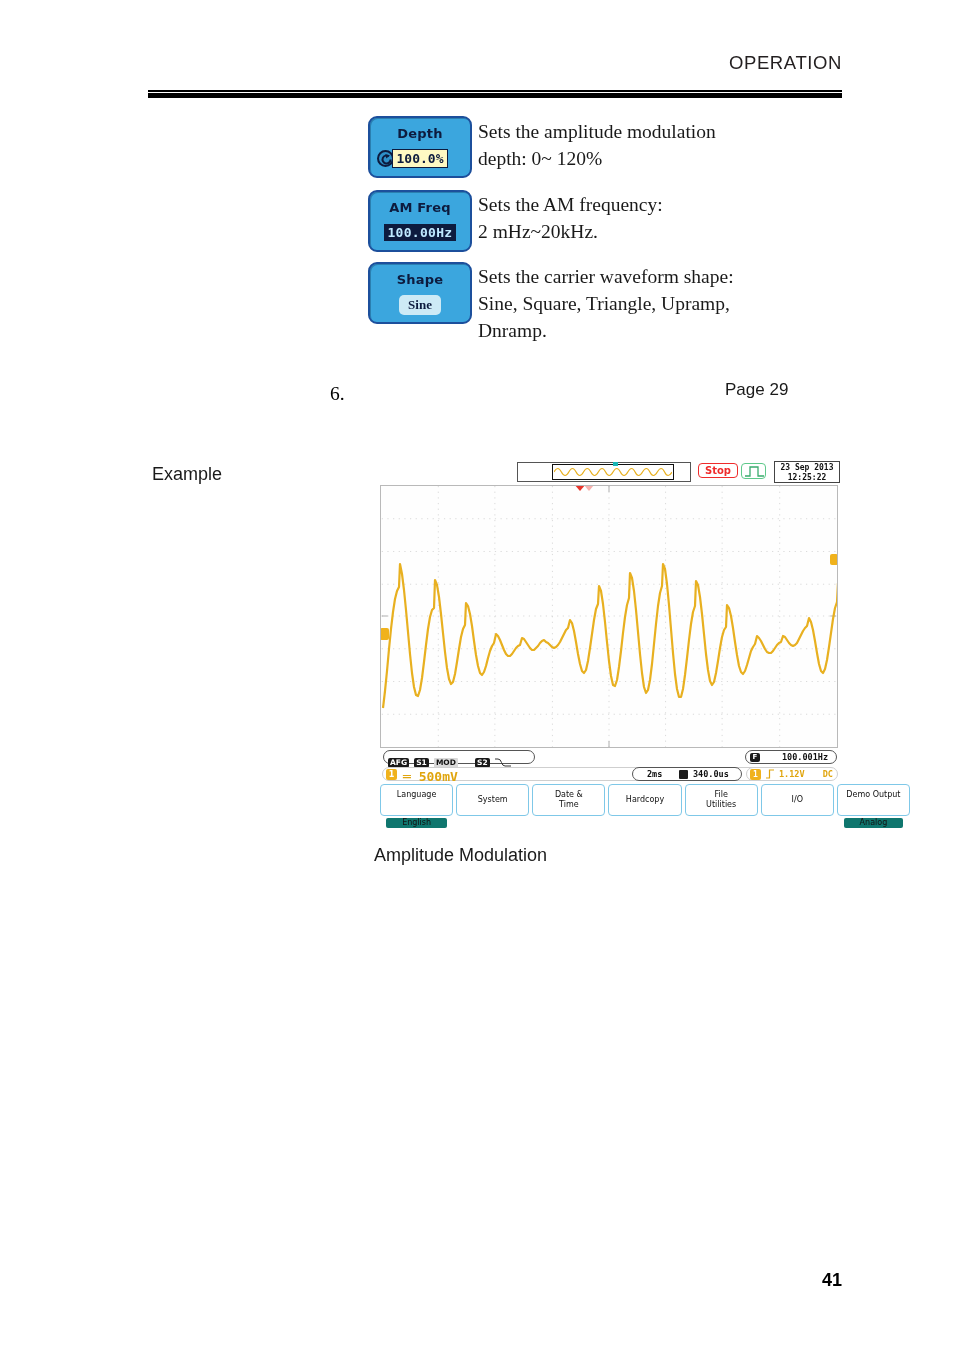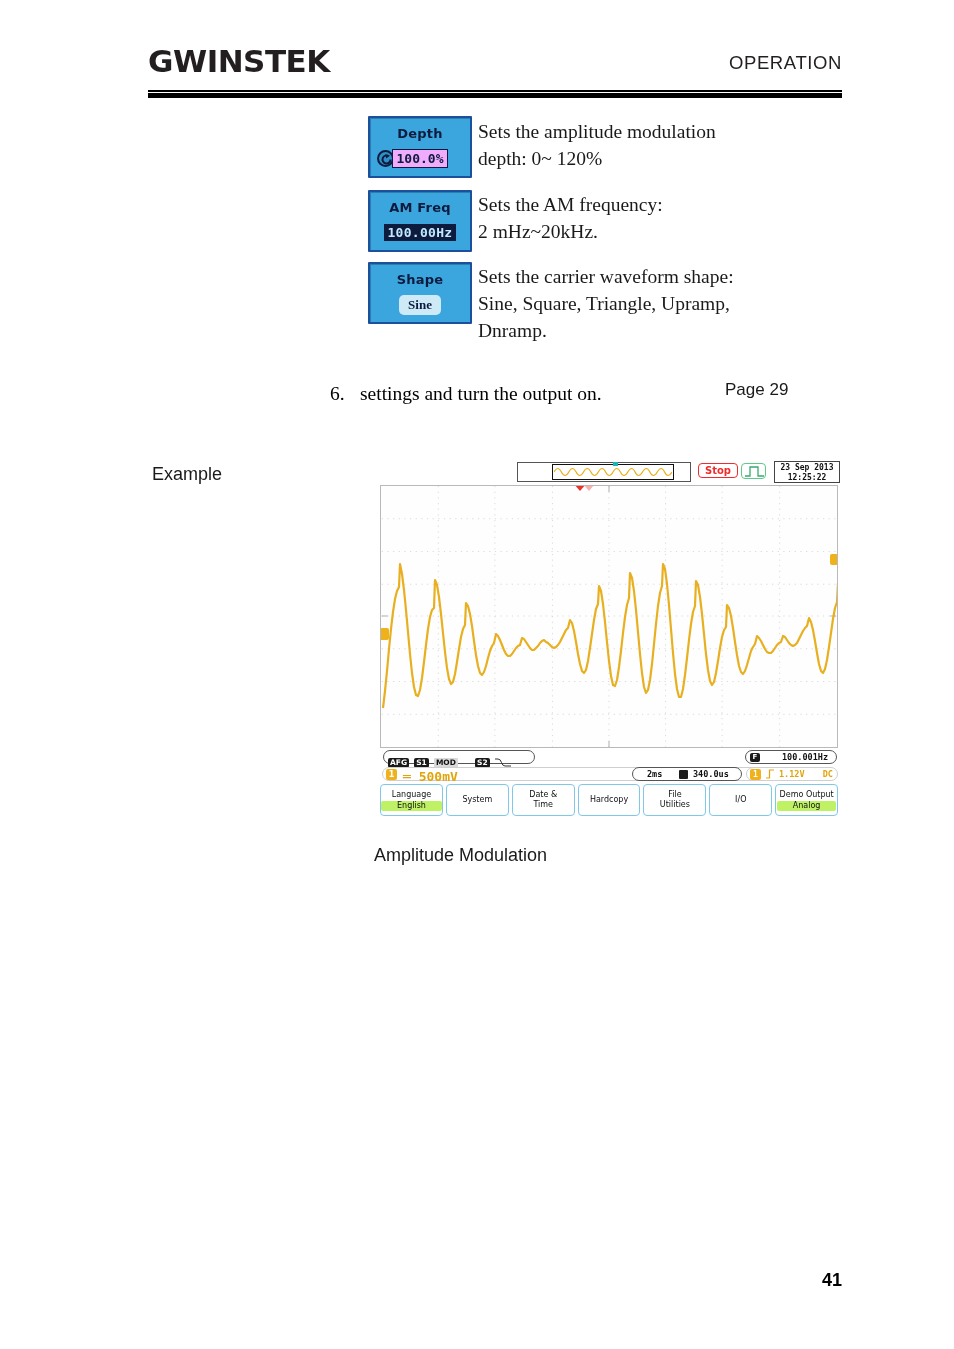--- a/index.html
+++ b/index.html
@@ -38,21 +38,21 @@
   .header-rule .thin{
     position:absolute; left:0; top:-3px; width:100%; height:1.5px; background:#000;
   }
 
   
   .param-row{ position:absolute; left:368px; }
   .softkey{
     width:104px; height:62px;
     background:#3ba6de;
     border:2px solid #1c4f9c;
-    border-radius:1px;
+    border-radius:9px;
     box-shadow: 1px 1px 0 #2a7fb0 inset;
     position:relative;
     font-family:"DejaVu Sans", sans-serif;
   }
   .softkey .sk-title{
     position:absolute; left:0; right:0; top:8px;
     text-align:center;
     font-size:13px; font-weight:bold; color:#0d1b3e;
     letter-spacing:0.2px;
   }
@@ -63,21 +63,21 @@
   .sk-value .val-inv{
     display:inline-block;
     background:#0d1b3e; color:#bfe9ff;
     font-size:13px; font-weight:bold;
     padding:1px 3px;
     letter-spacing:0.3px;
     font-family:"DejaVu Sans Mono", monospace;
   }
   .sk-value .val-white{
     display:inline-block;
-    background:#f0abfc; color:#0d1b3e;
+    background:#fef9c3; color:#0d1b3e;
     font-size:13px; font-weight:bold;
     padding:1px 4px;
     border:1px solid #0d1b3e;
     font-family:"DejaVu Sans Mono", monospace;
   }
   .sk-value .val-pill{
     display:inline-block;
     background:#cdeaf6; color:#0d1b3e;
     font-size:13px; font-weight:bold;
     padding:2px 9px;
@@ -274,61 +274,58 @@
   .trig-box .t1{
     position:absolute; left:3px; top:1px;
     width:11px;height:11px;background:#f0b21c;color:#fff;
     font-size:8px;text-align:center;line-height:11px;border-radius:2px;
   }
   .trig-box .tedge{ position:absolute; left:19px; top:1px; }
   .trig-box .tlvl{ position:absolute; left:32px; top:0; }
   .trig-box .tcpl{ position:absolute; right:4px; top:0; }
 
   .scope-menu{
-    position:absolute; left:2px; top:324px; width:458px; height:32px;
+    position:absolute; left:2px; top:324px; width:530px; height:32px;
     display:flex; gap:3px;
   }
   .menu-btn{
     flex:1 1 0;
     border:1px solid #7fc8e8; border-radius:4px;
     background:#fff;
     text-align:center;
     font-family:"DejaVu Sans", sans-serif;
     font-size:8px; color:#111;
     line-height:10px;
     padding-top:5px;
     position:relative;
   }
   .menu-btn .mb-sub{
     display:inline-block;
-    background:#bef264;
+    background:#0f766e;
     padding:0 16px; border-radius:2px;
-    margin-top:1px;
+    margin-top:18px;
   }
   .menu-btn .mb-main{ display:block; }
 
   .scope-caption{
     position:absolute; left:374px; top:845px;
     font-family:"Liberation Sans", sans-serif;
     font-size:18px; color:#1a1a1a;
   }
 
   .page-number{
     position:absolute; right:112px; bottom:58px;
     font-family:"Liberation Sans", sans-serif;
     font-size:18px; font-weight:bold; color:#000;
   }
 </style>
 </head>
 <body>
 
 <div class="page-header">
-  <div class="logo">
-    <span>GWINSTEK</span>
-  </div>
   <div class="header-title">OPERATION</div>
 </div>
 <div class="header-rule">
     <div class="thin"></div>
   </div>
 
 <div class="param-row" style="top:116px;">
   <div class="softkey">
     <div class="sk-title">Depth</div>
     <div class="knob-icon">
@@ -369,21 +366,20 @@
   </div>
 </div>
 <div class="param-desc" style="top:263px;">
   <div>Sets the carrier waveform shape:</div>
   <div>Sine, Square, Triangle, Upramp,</div>
   <div>Dnramp.</div>
 </div>
 
 <div class="step-num">6.</div>
 <div class="step-text">
-  <div>settings and turn the output on.</div>
 </div>
 <div class="page-ref">Page 29</div>
 
 <div class="example-label">Example</div>
 
 <div class="scope">
 
   <div class="scope-topbar">
     <div class="mini-preview">
       <div class="inner-box"></div>

